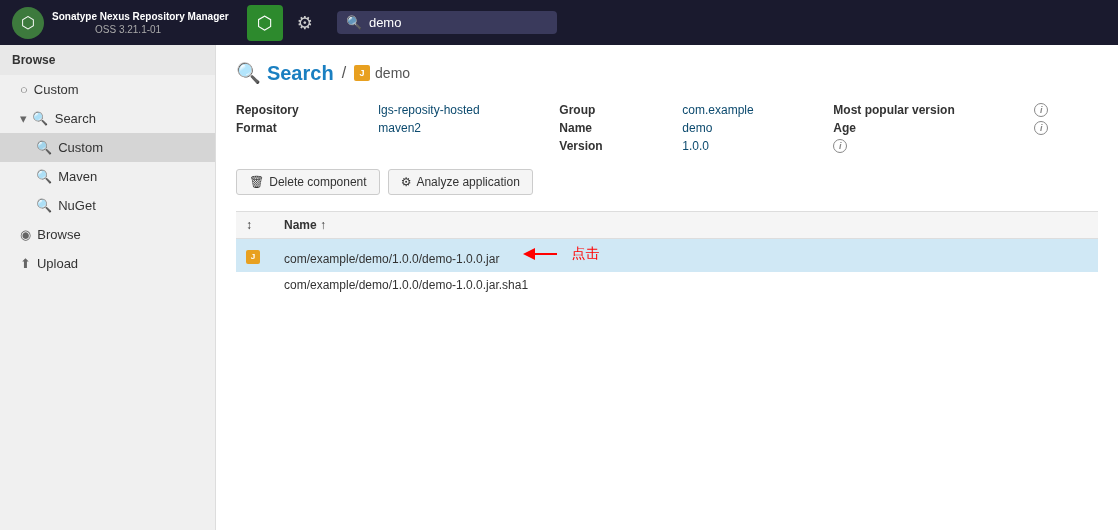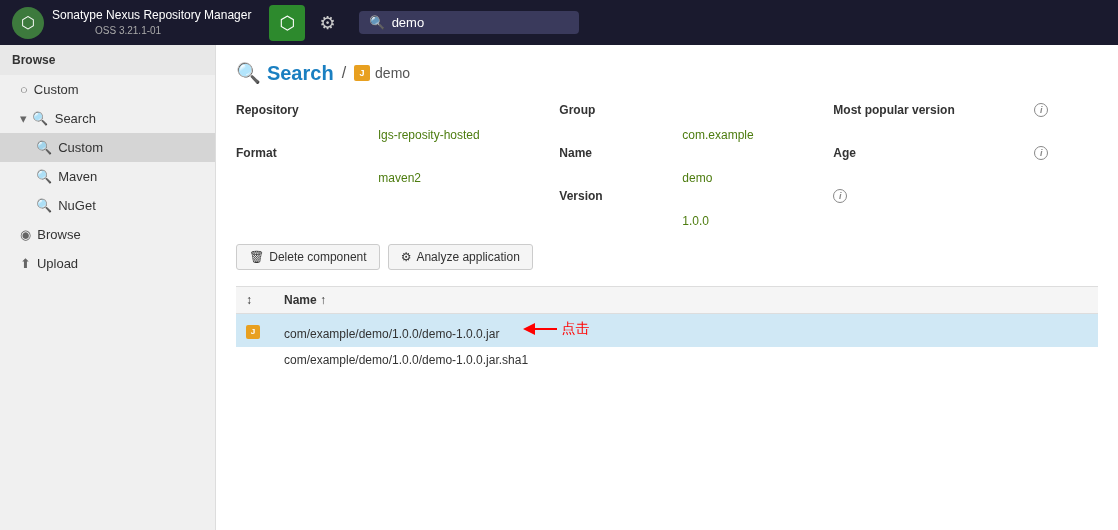--- a/index.html
+++ b/index.html
@@ -27,21 +27,21 @@
       width: 32px;
       height: 32px;
       border-radius: 50%;
       display: flex;
       align-items: center;
       justify-content: center;
       color: white;
       font-size: 16px;
     }
     .topbar-logo-text { line-height: 1.3; }
-    .topbar-logo-title { font-weight: normal; font-size: 12px; }
+    .topbar-logo-title { font-weight: bold; font-size: 10px; }
     .topbar-logo-sub { font-size: 10px; color: #aaa; margin-left: 43px; }
     .topbar-nav {
       display: flex;
       align-items: center;
       margin-left: 8px;
       gap: 4px;
     }
     .topbar-nav-btn {
       background: #2d8a2d;
       border: none;
@@ -157,21 +157,21 @@
 
     .meta-grid {
       display: grid;
       grid-template-columns: auto auto auto auto auto auto;
       gap: 4px 30px;
       margin-bottom: 16px;
       font-size: 12px;
       align-items: start;
     }
     .meta-label { font-weight: bold; color: #333; }
-    .meta-value { color: #4d7c0f; margin-top: 25px; }
+    .meta-value { color: #0c4a6e; }
     .info-icon {
       display: inline-flex;
       align-items: center;
       justify-content: center;
       width: 14px;
       height: 14px;
       border-radius: 50%;
       border: 1px solid #888;
       color: #888;
       font-size: 9px;
@@ -234,21 +234,21 @@
       line-height: 14px;
       font-weight: bold;
       margin-right: 4px;
     }
     .sort-col { display: flex; align-items: center; gap: 3px; }
 
     
     .arrow-annotation {
       display: inline-flex;
       align-items: flex-start;
-      gap: 2px;
+      gap: 12px;
       color: red;
       font-size: 13px;
       margin-left: 20px;
     }
   </style>
 </head>
 <body>
 
 <div class="topbar">
   <div class="topbar-logo">

